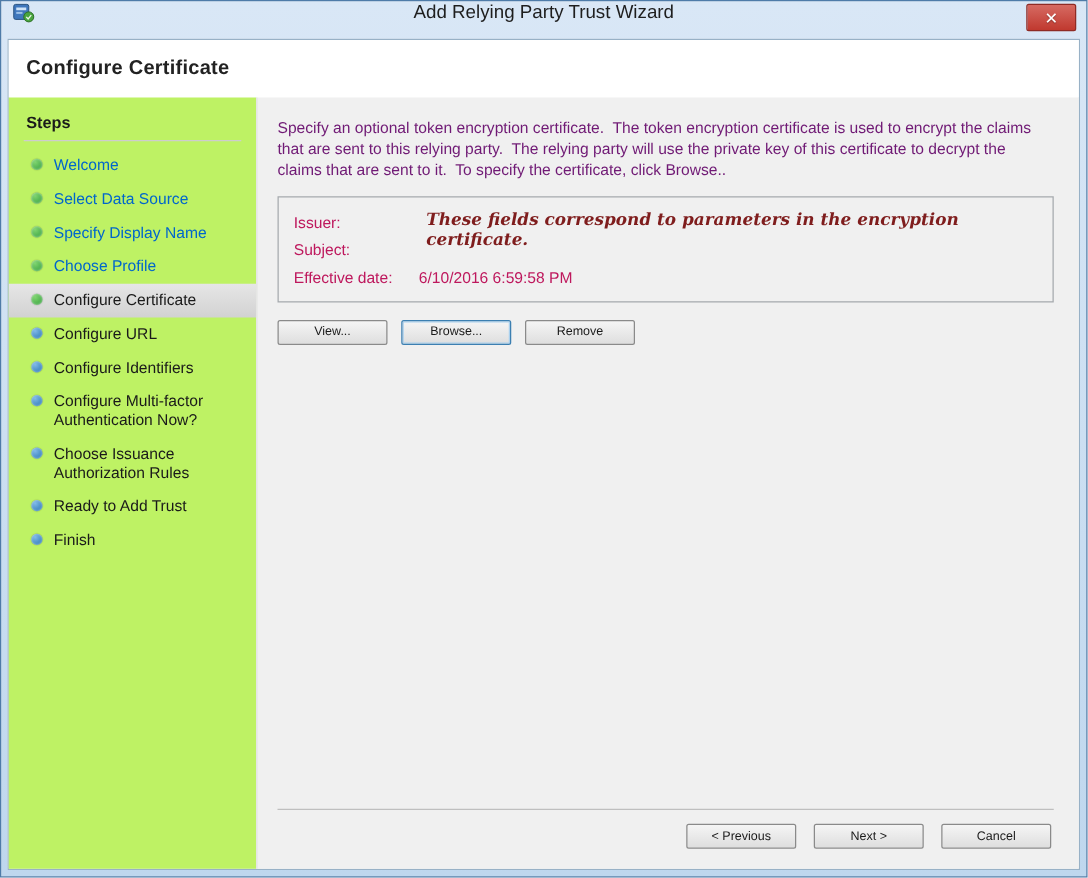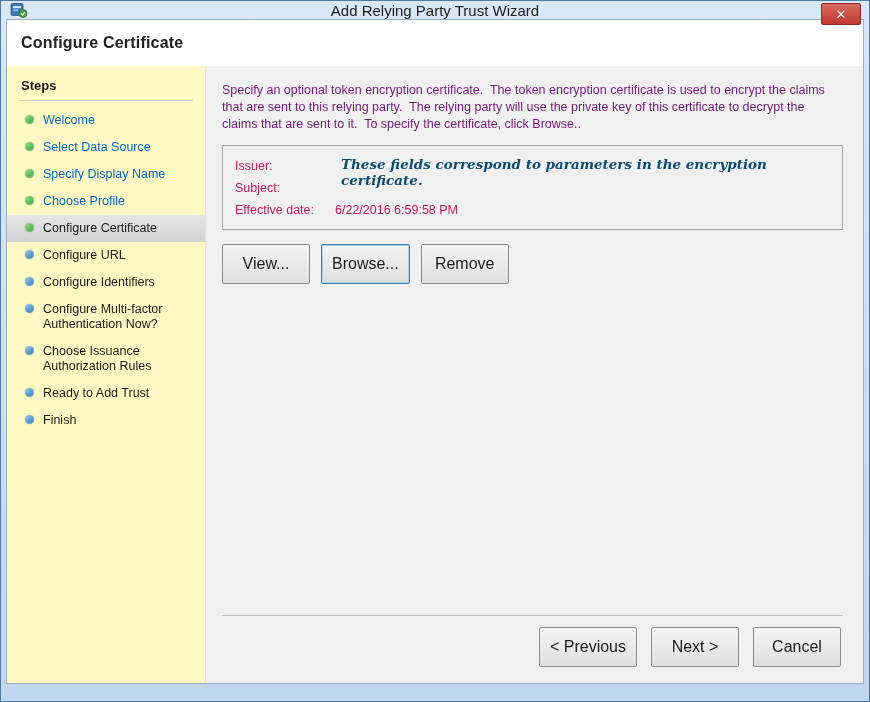--- a/index.html
+++ b/index.html
@@ -9,22 +9,22 @@
     -webkit-font-smoothing: antialiased;
   }
   .window {
     width:870px; height:702px;
     border:1px solid #4e7ba8;
     background:linear-gradient(#d9e7f6,#bfd7ee);
     padding:0 5px 5px 5px;
     position:relative;
   }
   .titlebar {
-    height:18px;
-    display:flex; align-items:center;
+    height:30px;
+    display:flex; align-items:flex-start;
     position:relative;
   }
   .app-icon { width:18px; height:18px; margin-left:4px; flex:0 0 auto; }
   .window-title {
     position:absolute; left:0; right:0; text-align:center;
     font-size:15px; color:#1e1e1e;
   }
   .close-button {
     position:absolute; right:3px; top:2px;
     width:40px; height:22px;
@@ -44,21 +44,21 @@
   }
   .page-header {
     height:46px; background:#ffffff;
     display:flex; align-items:center;
     padding-left:14px;
     flex:0 0 auto;
   }
   .page-title { font-size:16px; font-weight:bold; color:#222; letter-spacing:.2px; }
   .main { flex:1; display:flex; min-height:0; }
   .sidebar {
-    width:198px; background:#fef9c3;
+    width:198px; background:#bef264;
     padding:10px 12px 10px 12px;
     flex:0 0 auto;
     overflow:hidden;
   }
   .steps-title {
     font-size:13px; font-weight:bold; color:#1a1a1a;
     padding:2px 0 7px 2px;
     border-bottom:1px solid #cdcdcd;
     margin-bottom:6px;
   }
@@ -97,28 +97,28 @@
     padding:9px 12px 8px 12px;
     position:relative;
   }
   .field-row { display:flex; font-size:12.5px; color:#be185d; line-height:22px; }
   .field-label { width:100px; flex:0 0 auto; }
   .field-value { flex:1; }
   .annotation {
     position:absolute; left:118px; top:10px; right:0;
     font-family:"DejaVu Serif","Liberation Serif",serif;
     font-style:italic; font-weight:600;
-    font-size:13.5px; color:#0c4a6e;
+    font-size:13.5px; color:#7f1d1d;
   }
   .btn {
-    min-width:88px; height:40px;
+    min-width:88px; height:20px;
     background:linear-gradient(#f5f5f5,#dedede);
     border:1px solid #8a8a8a;
     border-radius:2px;
-    font-size:16px; color:#1a1a1a;
+    font-size:10px; color:#1a1a1a;
     font-family:inherit;
     cursor:pointer;
     padding:0 10px;
   }
   .btn.default {
     border:1px solid #3c7fb1;
     box-shadow:0 0 0 1px #a9d0ee inset;
   }
   .cert-buttons { display:flex; gap:11px; margin-top:14px; }
   .footer {
@@ -220,21 +220,21 @@
     <span class="field-value"></span>
   </div>
 
   <div class="field-row">
     <span class="field-label">Subject:</span>
     <span class="field-value"></span>
   </div>
 
   <div class="field-row">
     <span class="field-label">Effective date:</span>
-    <span class="field-value">6/22/2016 6:59:58 PM</span>
+    <span class="field-value">6/10/2016 6:59:58 PM</span>
   </div>
 
 </div>
           <div class="annotation">These fields correspond to parameters in the encryption certificate.</div>
         </div>
 
         <div class="cert-buttons">
           <button class="btn">View...</button>
           <button class="btn default">Browse...</button>
           <button class="btn">Remove</button>

